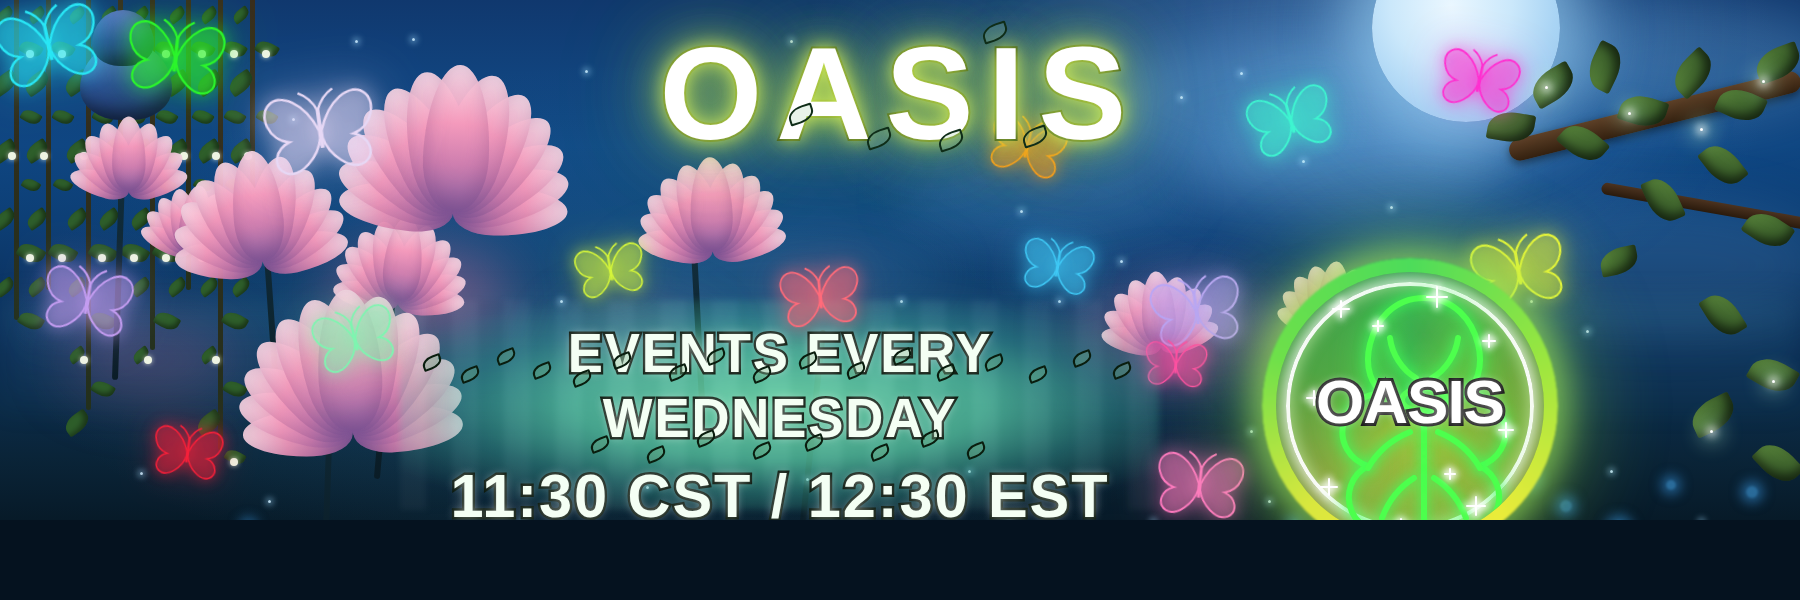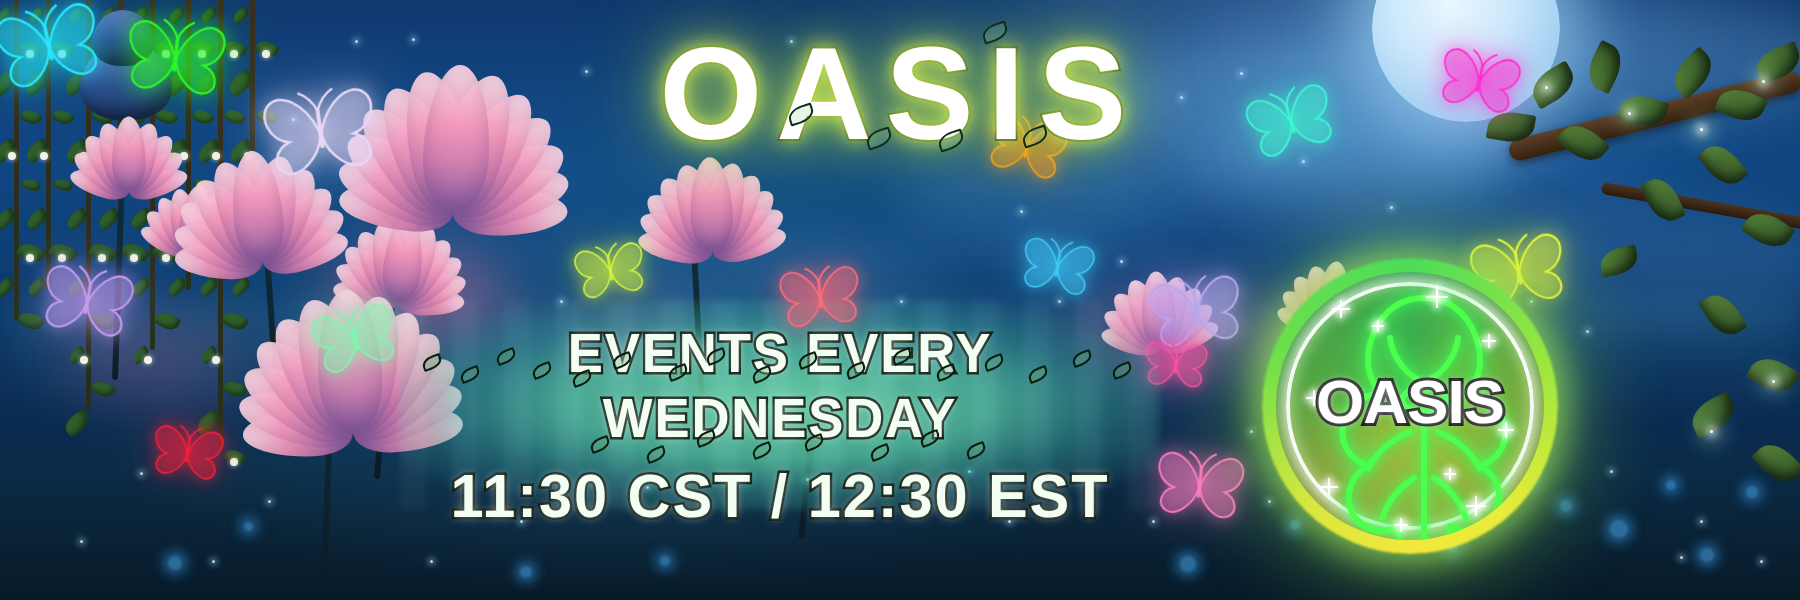--- a/index.html
+++ b/index.html
@@ -1,21 +1,21 @@
 <!DOCTYPE html>
 <html><head>
 <meta charset="utf-8">
 <title>Oasis Banner</title>
 <style>
   html,body{margin:0;padding:0;background:#05121f;}
   *{box-sizing:border-box;}
 
   #banner{
     position:relative;
-    width:1800px;height:600px;
+    width:1800px;height:520px;
     overflow:hidden;
     font-family:"Liberation Sans", sans-serif;
     background:
       radial-gradient(ellipse 700px 420px at 1290px 60px, rgba(150,205,255,.30) 0%, rgba(80,150,220,.10) 45%, rgba(0,0,0,0) 70%),
       radial-gradient(ellipse 900px 380px at 640px 330px, rgba(60,150,190,.26) 0%, rgba(10,50,95,0) 70%),
       linear-gradient(180deg,
         #10386e 0%,
         #11437d 14%,
         #0f4682 28%,
         #0d3f76 42%,

